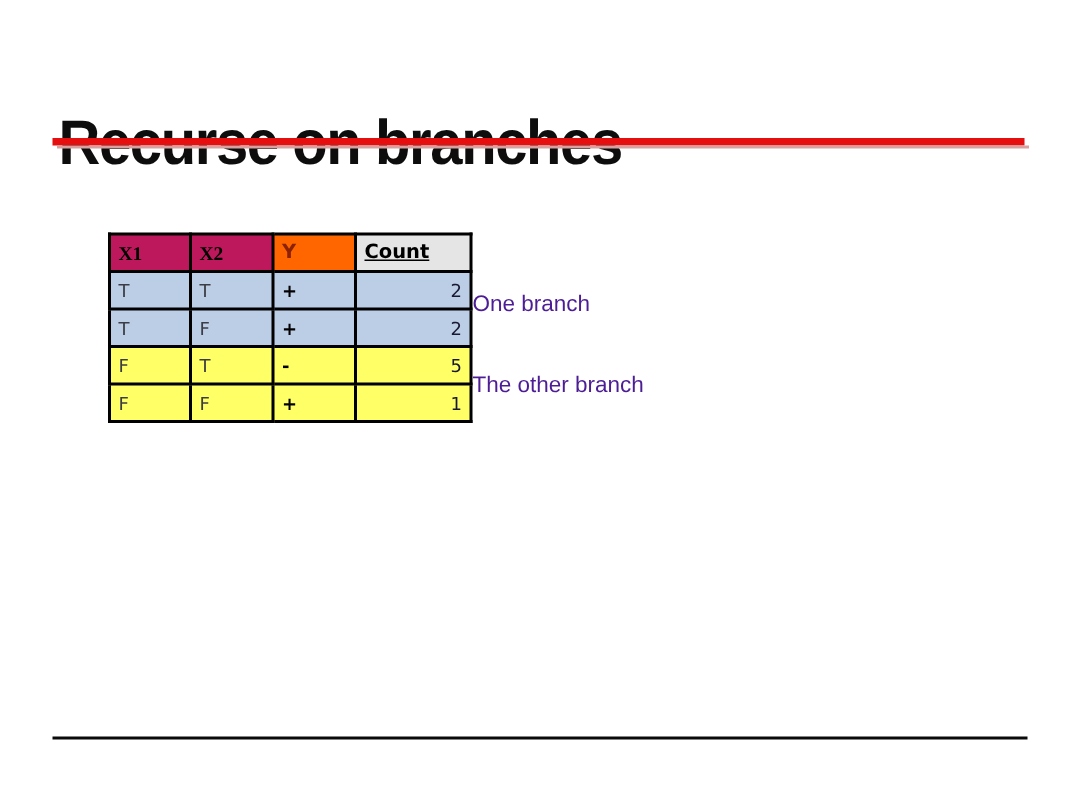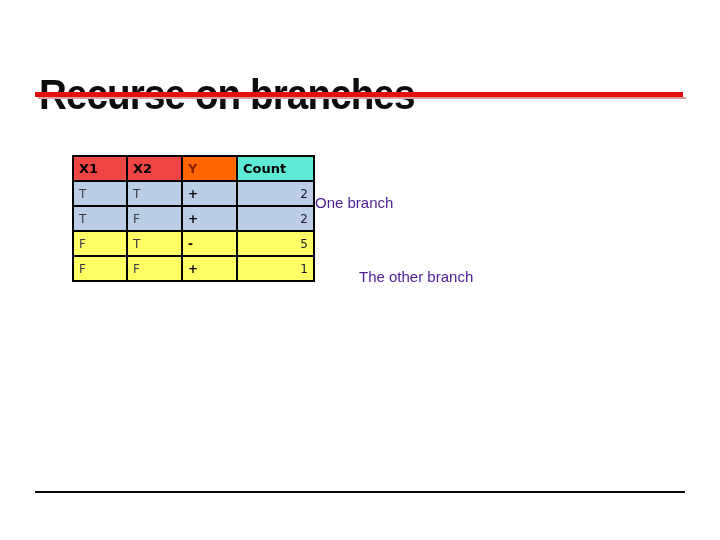--- a/index.html
+++ b/index.html
@@ -51,37 +51,37 @@
   table.counts th {
     text-align: left;
     font-weight: bold;
     font-size: 13px;
     color: #000000;
   }
   .col-x1 { width: 42px; }
   .col-x2 { width: 43px; margin-left: 20px; }
   .col-y  { width: 43px; }
   .col-count { width: 65px; }
-  .hdr-blue   { background: #ef4444; }
+  .hdr-blue   { background: #be185d; font-family: Liberation Serif, serif; }
   .hdr-orange { background: #ff6600; color: #8a2100 !important; }
-  .hdr-gray   { background: #5eead4; }
+  .hdr-gray   { background: #e5e5e5; text-decoration: underline; }
   .row-blue td   { background: #bccde6; }
   .row-yellow td { background: #ffff66; }
   td.tf    { color: #3c3c44; font-weight: normal; }
   td.ycell { color: #000000; font-weight: bold; }
   td.count { color: #181830; text-align: right; font-weight: normal; }
   .annotation {
     position: absolute;
     left: 315px;
     font-size: 15px;
     color: #4c1d95;
     white-space: nowrap;
   }
   #one-branch   { top: 194px; }
-  #other-branch { top: 268px; padding-left: 44px; }
+  #other-branch { top: 248px; }
   .footer-divider {
     position: absolute;
     left: 35px; top: 491px;
     width: 650px; height: 1.5px;
     background: #0a0a0a;
   }
 </style>
 </head>
 <body>
 

